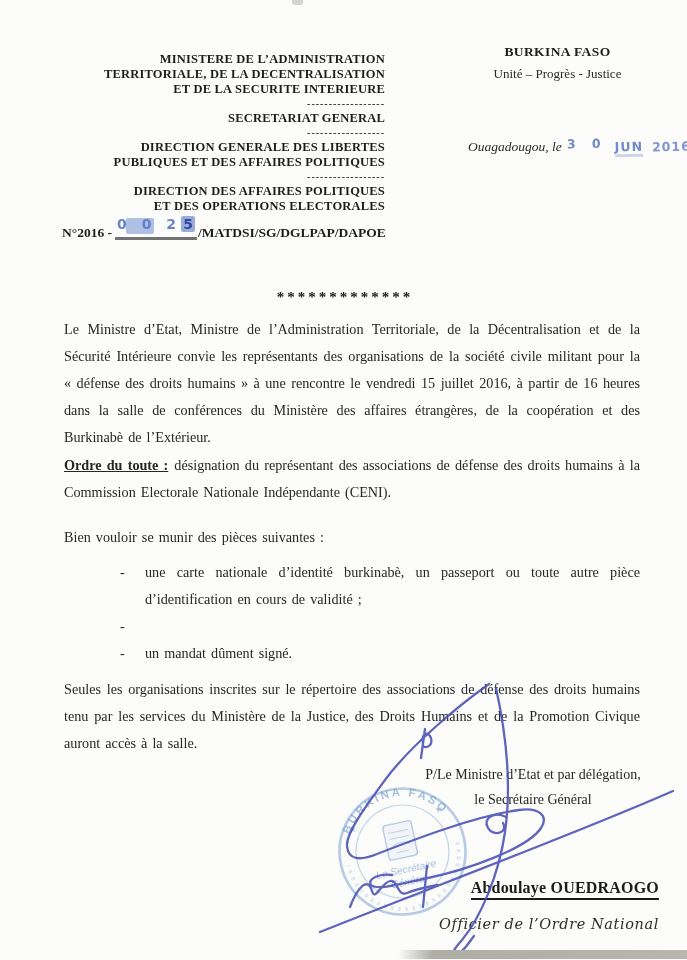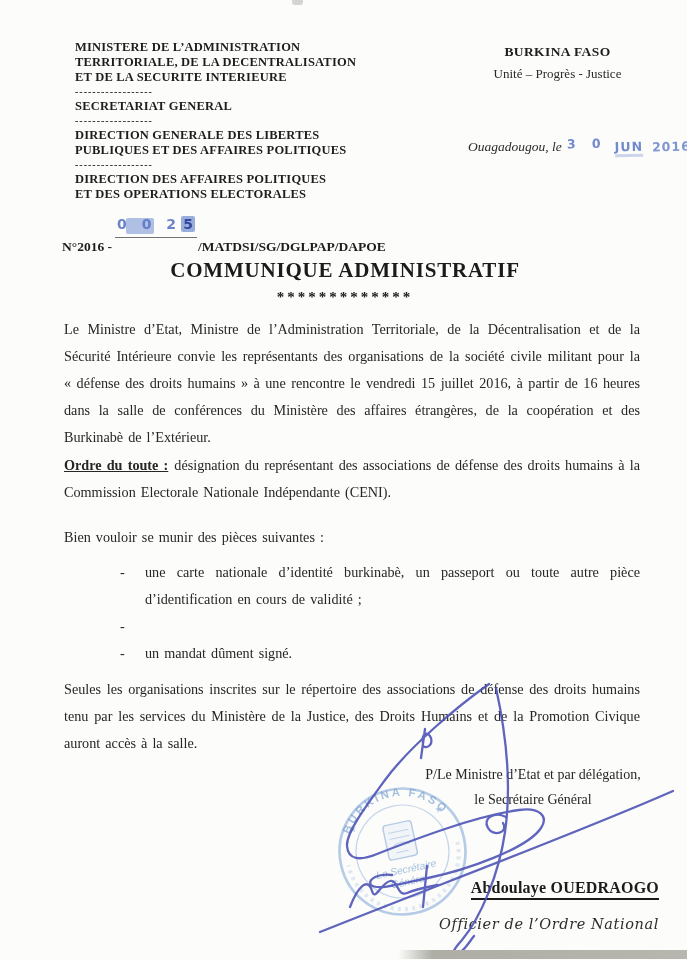--- a/index.html
+++ b/index.html
@@ -6,22 +6,22 @@
   .page{
     position:relative;
     width:687px;height:960px;
     background:#fcfcfa;
     overflow:hidden;
     font-family:"Liberation Serif", serif;
     color:#262626;
   }
   
   .hdr-left{
-    position:absolute;left:75px;top:40px;width:310px;
-    text-align:left;font-weight:bold;font-size:12.5px;line-height:15px;
+    position:absolute;left:75px;top:52px;width:310px;
+    text-align:right;font-weight:bold;font-size:12.5px;line-height:15px;
     color:#1d1d1d;letter-spacing:.2px;
   }
   .hdr-sep{font-size:10px;line-height:10px;font-weight:bold;letter-spacing:1px;color:#2a2a2a;margin:2px 0;}
   .hdr-right{
     position:absolute;left:430px;top:44px;width:255px;text-align:center;
   }
   .country{font-weight:bold;font-size:13.5px;color:#1d1d1d;letter-spacing:.4px;}
   .motto{font-size:13px;margin-top:6px;color:#2a2a2a;}
   
   .dateline{
@@ -33,21 +33,21 @@
     font-family:"DejaVu Sans", sans-serif;font-weight:bold;font-size:12.5px;
     color:#5b77c6;opacity:.85;font-style:normal;
   }
   .datestamp .day{letter-spacing:6px;position:relative;top:-4px;}
   .datestamp .month{margin-left:8px;letter-spacing:1px;border-bottom:3px solid rgba(91,119,198,.35);}
   .datestamp .year{margin-left:9px;letter-spacing:1px;position:relative;top:1px;opacity:.9;}
   
   .refline{position:absolute;left:62px;top:220px;font-weight:bold;font-size:13.5px;color:#1d1d1d;white-space:nowrap;}
   .ref-blank{
     display:inline-block;position:relative;width:82px;height:17px;vertical-align:-3px;
-    border-bottom:1px solid #737373;margin:0 1px 16px 3px;
+    border-bottom:3px solid #737373;margin:0 1px 0 3px;
   }
   .ref-digits{
     position:absolute;left:2px;top:-4px;
     font-family:"DejaVu Sans", sans-serif;font-weight:bold;font-size:14px;
     color:#5b77c6;letter-spacing:5px;opacity:.9;
   }
   .ref-lastdigit{
     position:absolute;right:2px;top:-4px;padding:0 2px;
     font-family:"DejaVu Sans", sans-serif;font-weight:bold;font-size:14px;
     color:#33479e;background:rgba(100,130,205,.65);border-radius:2px;
@@ -129,21 +129,20 @@
   </div>
 
   <div class="dateline">
     <span>Ouagadougou, le</span><span class="datestamp"><span class="day">3 0</span><span class="month">JUN</span><span class="year">2016</span></span>
   </div>
 
   <div class="refline">
     <span>N°2016 -</span><span class="ref-blank"><span class="ref-blob"></span><span class="ref-digits">0 0 2</span><span class="ref-lastdigit">5</span></span><span>/MATDSI/SG/DGLPAP/DAPOE</span>
   </div>
 
-  <div class="title">COMMUNIQUE ADMINISTRATIF</div>
   <div class="stars">*************</div>
 
   <div class="para p1">Le Ministre d’Etat, Ministre de l’Administration Territoriale, de la Décentralisation et de la Sécurité Intérieure convie les représentants des organisations de la société civile militant pour la « défense des droits humains » à une rencontre le vendredi 15 juillet 2016, à partir de 16 heures dans la salle de conférences du Ministère des affaires étrangères, de la coopération et des Burkinabè de l’Extérieur.</div>
 
   <div class="para agenda">
     <span class="agenda-label">Ordre du toute :</span><span>désignation du représentant des associations de défense des droits humains à la Commission Electorale Nationale Indépendante (CENI).</span>
   </div>
 
   <div class="para p3">Bien vouloir se munir des pièces suivantes :</div>
 

